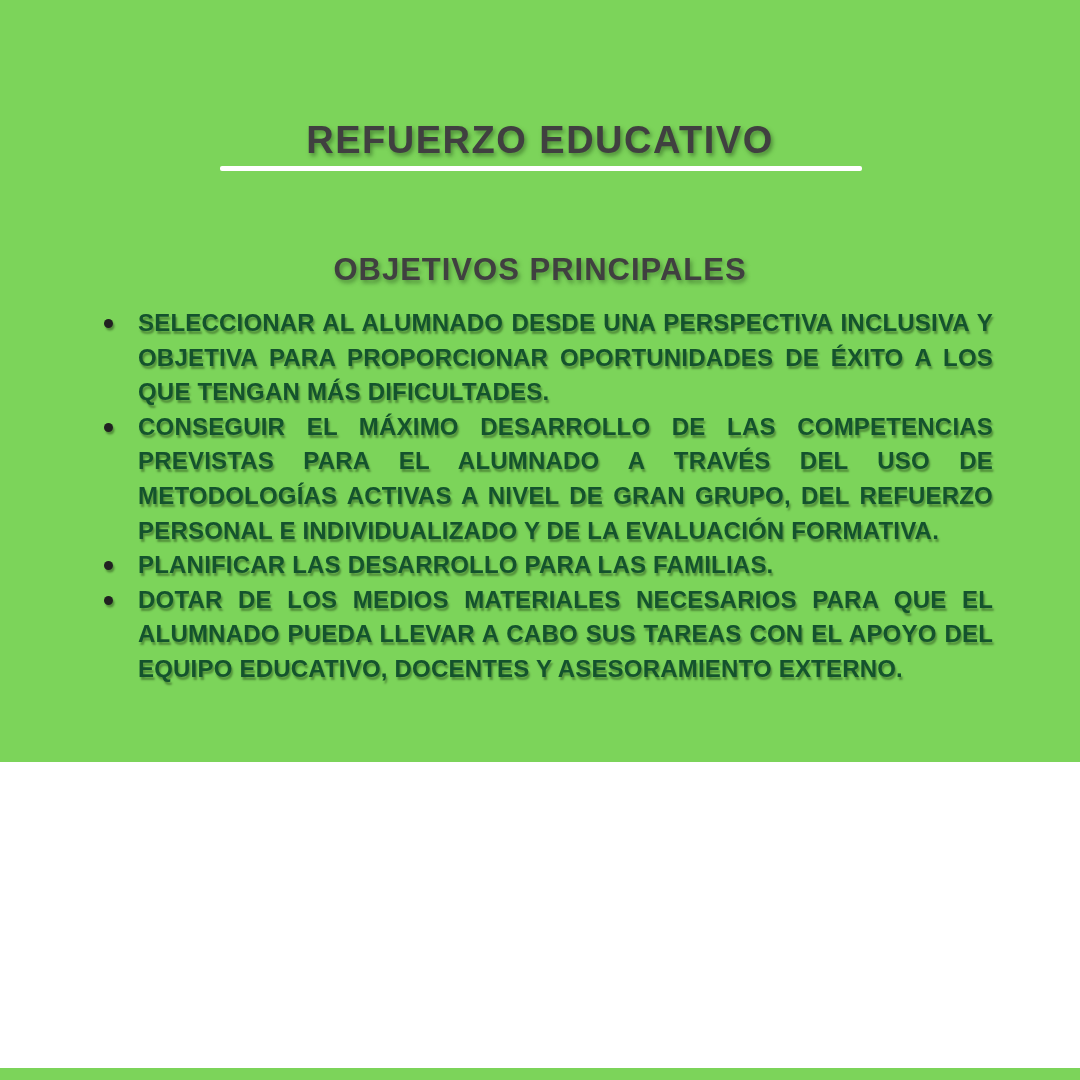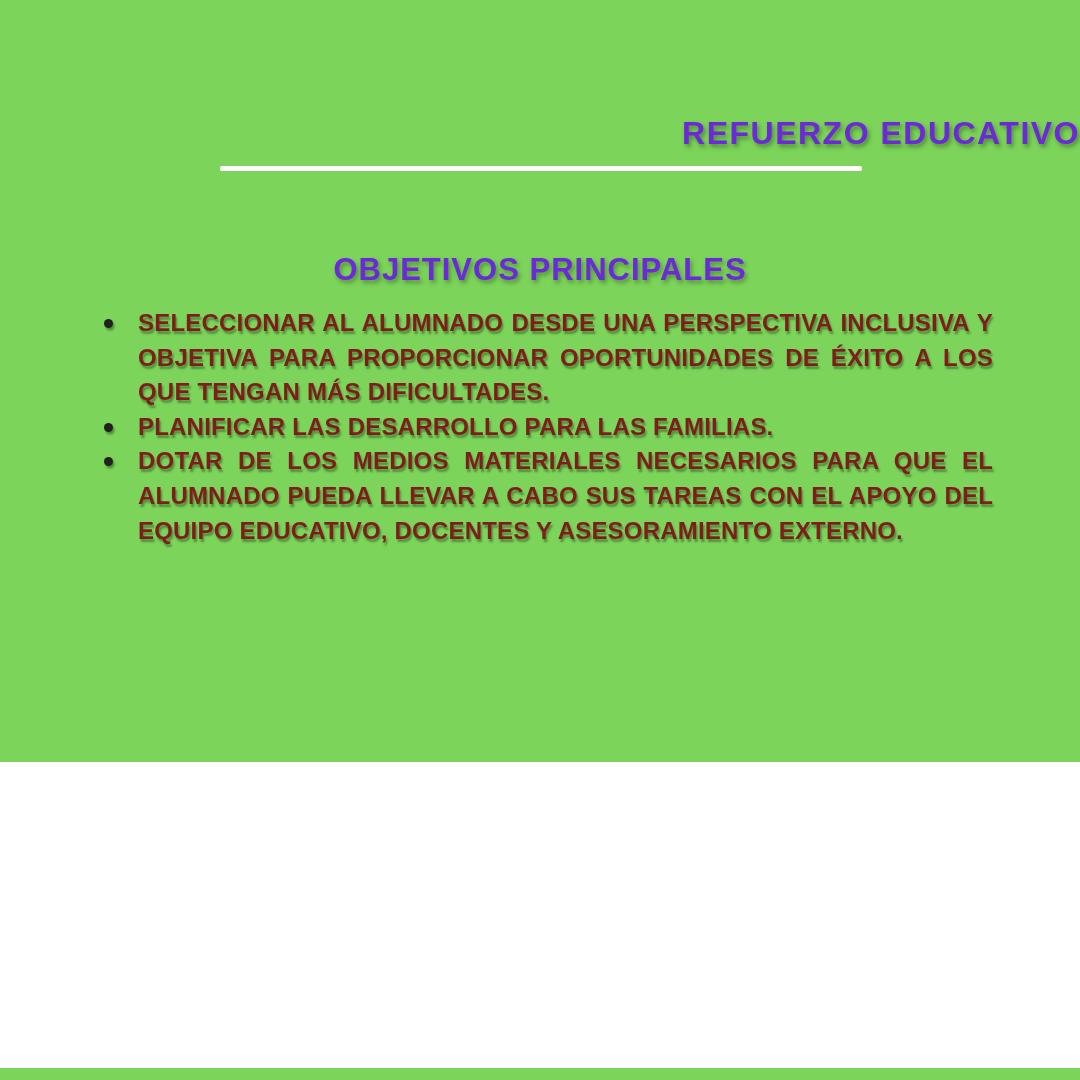--- a/index.html
+++ b/index.html
@@ -1,52 +1,53 @@
 <!DOCTYPE html>
 <html><head>
 <meta charset="utf-8">
 <style>
   html,body{margin:0;padding:0;background:#fff;}
   .poster{position:relative;width:1080px;height:1080px;overflow:hidden;
           font-family:"Liberation Sans",sans-serif;background:#ffffff;}
 
   
   .hero{position:absolute;left:0;top:0;width:1080px;height:762px;background:#7cd45a;}
-  .hero-title{position:absolute;left:0;top:94px;width:100%;text-align:right;
-    font-size:32px;font-weight:bold;letter-spacing:1.5px;color:#6d28d9;
+  .hero-title{position:absolute;left:0;top:94px;width:100%;text-align:center;
+    font-size:38px;font-weight:bold;letter-spacing:1.5px;color:#404040;
     text-shadow:2px 3px 4px rgba(40,80,30,.55);}
   .title-underline{position:absolute;left:220px;top:166px;width:642px;height:5px;
     background:#ffffff;border-radius:2px;}
   .hero-subtitle{position:absolute;left:0;top:226px;width:100%;text-align:center;
-    font-size:31px;font-weight:bold;letter-spacing:1px;color:#6d28d9;
+    font-size:31px;font-weight:bold;letter-spacing:1px;color:#404040;
     text-shadow:2px 3px 4px rgba(40,80,30,.5);}
   .objectives{position:absolute;left:100px;top:306px;width:893px;margin:0;padding:0;
     list-style:none;}
   .objectives li{position:relative;padding-left:38px;margin:0;
-    font-size:24px;font-weight:bold;line-height:34.6px;color:#7f1d1d;
+    font-size:24px;font-weight:bold;line-height:34.6px;color:#14532d;
     text-align:justify;letter-spacing:.2px;
     text-shadow:1.5px 2.5px 2px rgba(30,60,20,.45);}
   .objectives li::before{content:"";position:absolute;left:4px;top:13px;width:9px;height:9px;
     border-radius:50%;background:#212121;box-shadow:1.5px 2.5px 2px rgba(30,60,20,.45);}
 
   
   .footer{position:absolute;left:0;top:762px;width:1080px;height:318px;background:#ffffff;}
   .bottom-bar{position:absolute;left:0;top:1068px;width:1080px;height:12px;background:#7cd45a;}
 </style>
 </head>
 <body>
 
 <div class="poster">
 
   <section class="hero">
     <h1 class="hero-title">REFUERZO EDUCATIVO</h1>
     <div class="title-underline"></div>
     <h2 class="hero-subtitle">OBJETIVOS PRINCIPALES</h2>
     <ul class="objectives">
       <li>SELECCIONAR AL ALUMNADO DESDE UNA PERSPECTIVA INCLUSIVA Y OBJETIVA PARA PROPORCIONAR OPORTUNIDADES DE ÉXITO A LOS QUE TENGAN MÁS DIFICULTADES.</li>
+      <li>CONSEGUIR EL MÁXIMO DESARROLLO DE LAS COMPETENCIAS PREVISTAS PARA EL ALUMNADO A TRAVÉS DEL USO DE METODOLOGÍAS ACTIVAS A NIVEL DE GRAN GRUPO, DEL REFUERZO PERSONAL E INDIVIDUALIZADO Y DE LA EVALUACIÓN FORMATIVA.</li>
       <li>PLANIFICAR LAS DESARROLLO PARA LAS FAMILIAS.</li>
       <li>DOTAR DE LOS MEDIOS MATERIALES NECESARIOS PARA QUE EL ALUMNADO PUEDA LLEVAR A CABO SUS TAREAS CON EL APOYO DEL EQUIPO EDUCATIVO, DOCENTES Y ASESORAMIENTO EXTERNO.</li>
     </ul>
   </section>
 
   <section class="footer">
 
     
     
     

